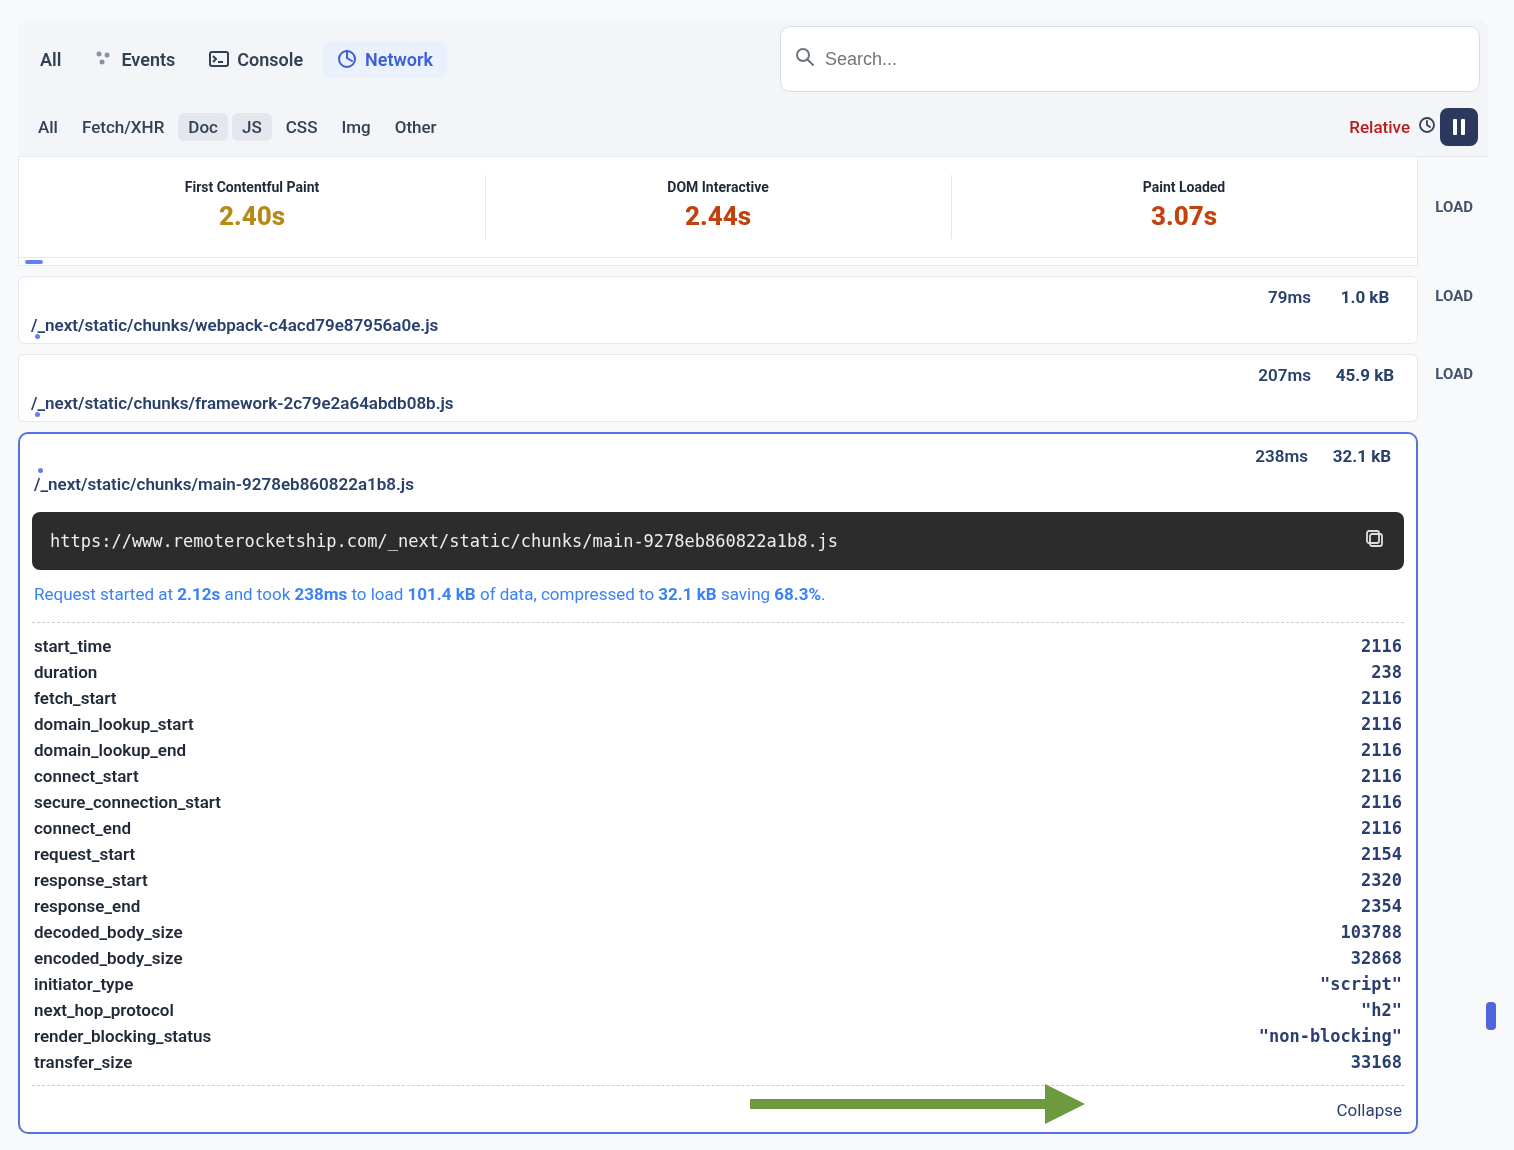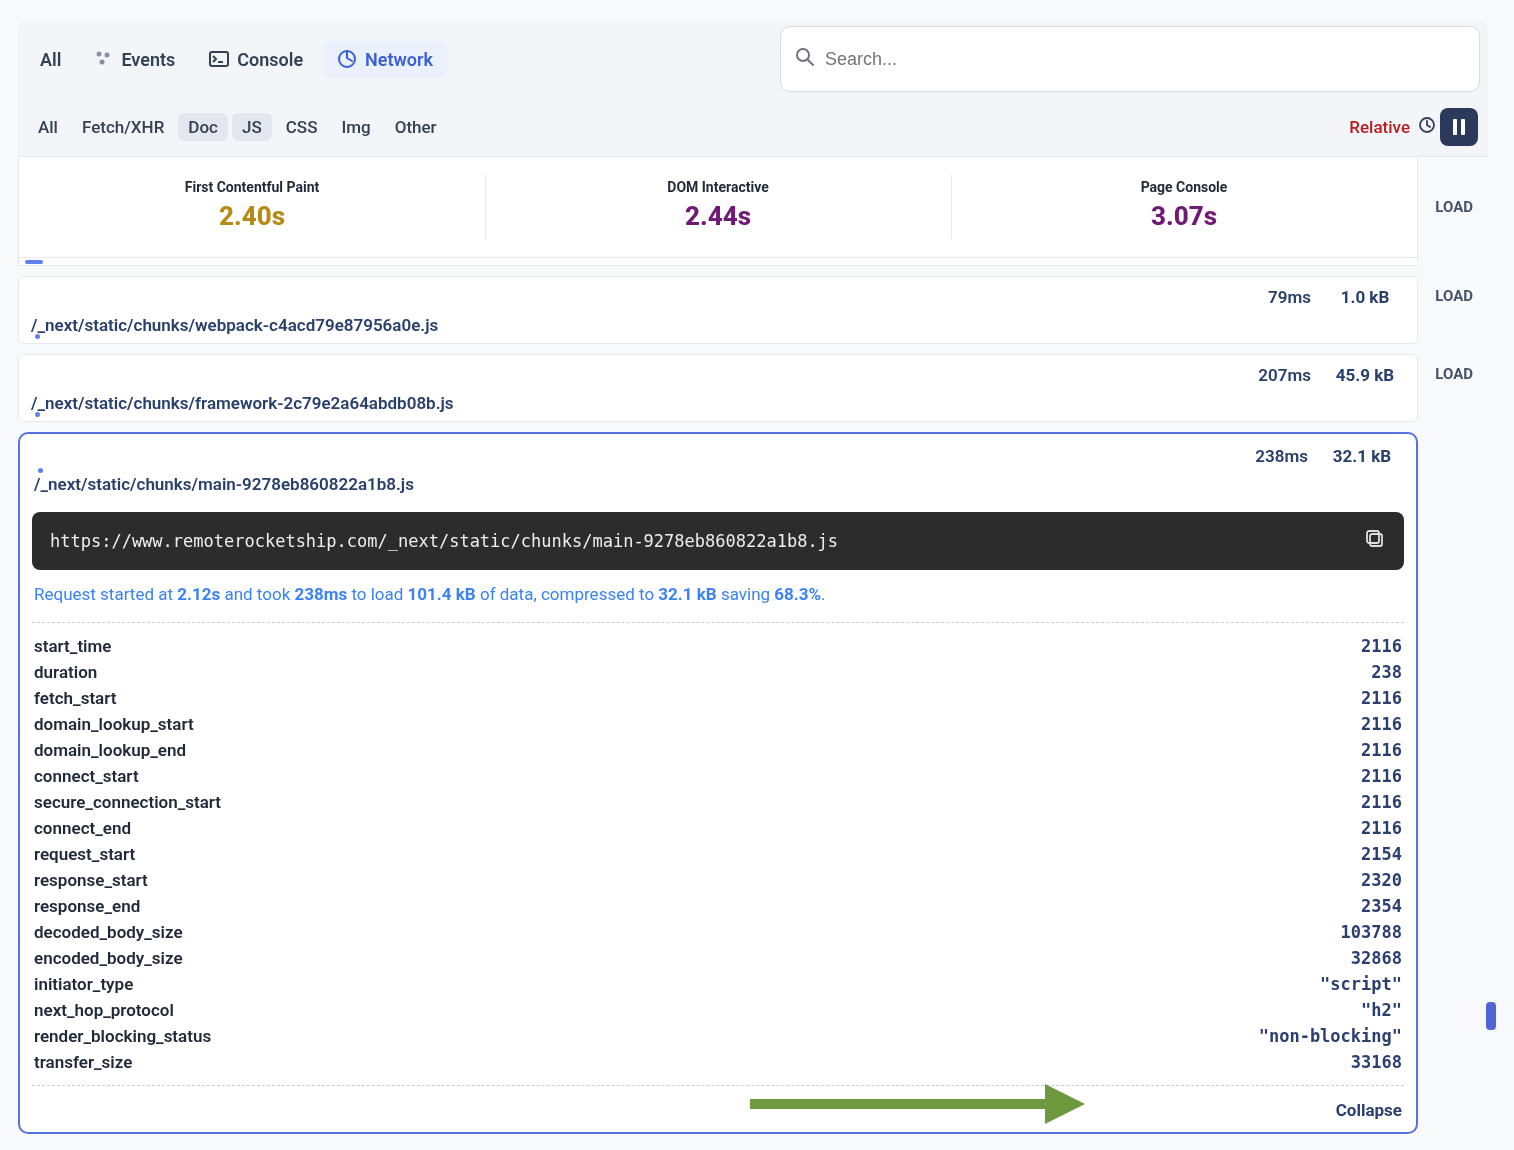--- a/index.html
+++ b/index.html
@@ -75,21 +75,21 @@
   }
   .metric {
     flex:1; text-align:center; padding:22px 0 26px;
     position:relative;
   }
   .metric + .metric::before {
     content:""; position:absolute; left:0; top:18px; bottom:18px; width:1px;
     background:#e5e8ee;
   }
   .metric-title { font-size:14px; font-weight:700; color:#1f2937; }
-  .metric-value { font-size:26px; font-weight:800; margin-top:6px; color:#701a75;}
+  .metric-value { font-size:26px; font-weight:800; margin-top:6px; color:#c2410c;}
   .metric-value.warn { color:#b58a16; }
   .load-label {
     position:absolute; right:-56px; top:50%; transform:translateY(-50%);
     font-weight:700; color:#46526b; font-size:15px;
   }
   .timeline-strip { height:8px; background:#fff; border:1px solid #e5e8ee; border-top:none; position:relative;}
   .timeline-strip .tick { position:absolute; top:2px; height:4px; border-radius:2px; background:#6281f0;}
   
   .row {
     background:#fff; border:1px solid #e5e8ee; border-radius:6px;
@@ -117,21 +117,21 @@
   }
   .urlbar .copy { margin-left:auto; cursor:pointer; }
   .summary { padding:14px 14px 14px; font-size:17px; color:#3b82f6;}
   .summary b { font-weight:700; }
   .dashed { border-top:1.5px dashed #c7ccd5; margin:4px 12px; }
   .kv { padding:6px 14px; }
   .kv-row { display:flex; justify-content:space-between; padding:3px 0; font-size:17px;}
   .kv-row .k { color:#1f2937; font-weight:600;}
   .kv-row .v { color:#2a3e6f; font-weight:600; font-family: ui-monospace, Menlo, Consolas, monospace;}
   .collapse { text-align:right; padding:10px 14px 12px; }
-  .collapse a { color:#2a3e6f; font-size:17px; font-weight:700; cursor:pointer;}
+  .collapse a { color:#2a3e6f; font-size:17px; font-weight:400; cursor:pointer;}
   .arrow {
     position:absolute; pointer-events:none;
   }
   .side-handle {
     position:absolute; right:-8px; top:845px; width:10px; height:28px;
     background:#4f65d8; border-radius:4px;
   }
   .outer { position:relative; padding-right:70px;}
 </style>
 </head>
@@ -210,21 +210,21 @@
     <div class="metrics">
       <div class="metric">
         <div class="metric-title">First Contentful Paint</div>
         <div class="metric-value warn">2.40s</div>
       </div>
       <div class="metric">
         <div class="metric-title">DOM Interactive</div>
         <div class="metric-value">2.44s</div>
       </div>
       <div class="metric">
-        <div class="metric-title">Page Console</div>
+        <div class="metric-title">Paint Loaded</div>
         <div class="metric-value">3.07s</div>
       </div>
       <div class="load-label">LOAD</div>
     </div>
     <div class="timeline-strip">
       <div class="tick" style="left:6px; width:18px;"></div>
     </div>
 
     <div class="row">
       <div class="path">/_next/static/chunks/webpack-c4acd79e87956a0e.js</div>

